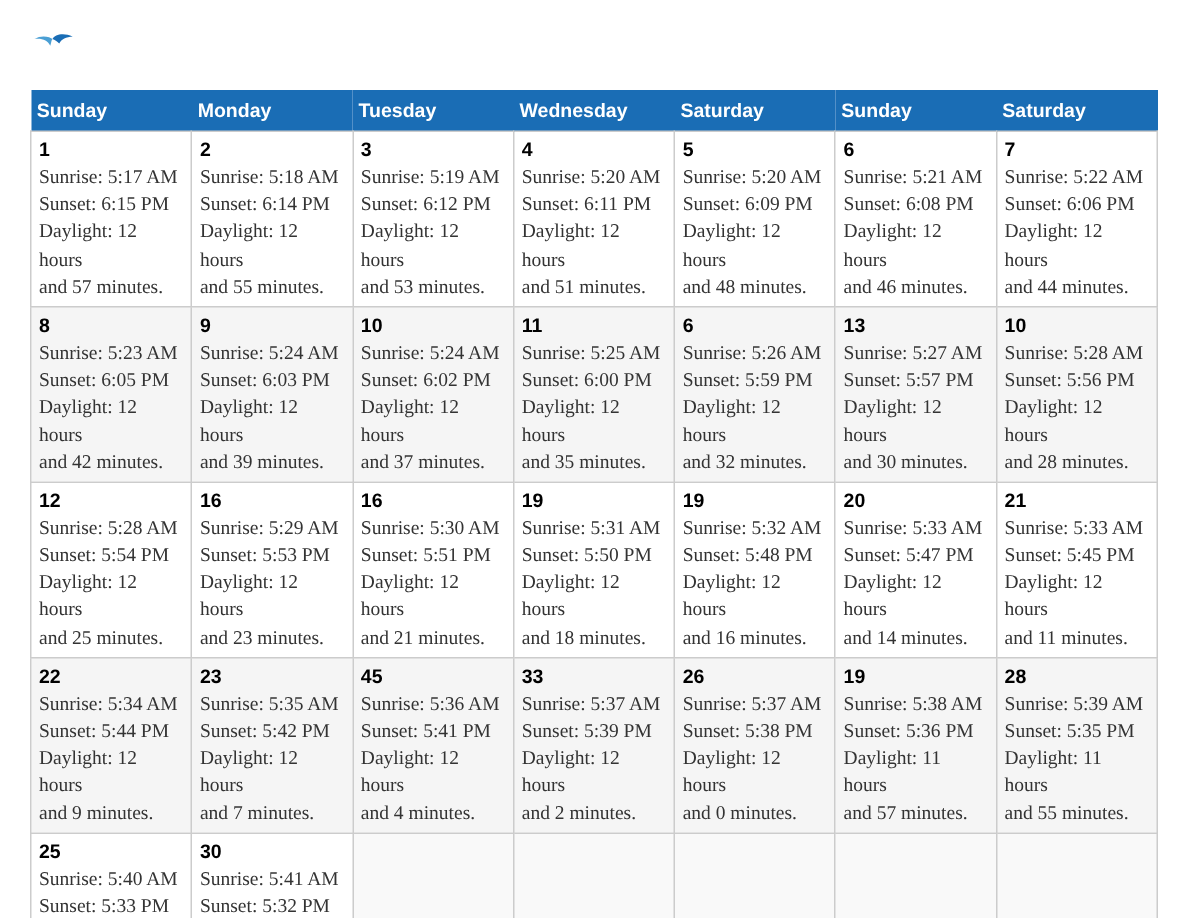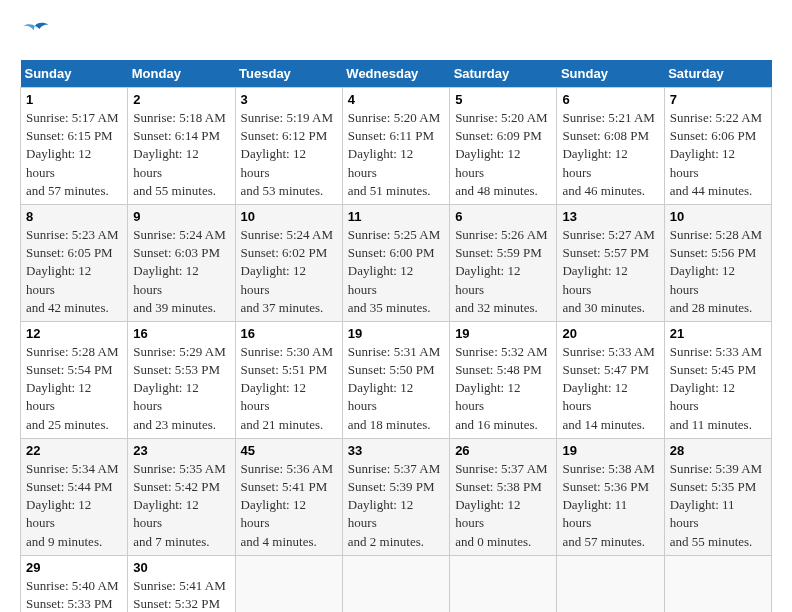--- a/index.html
+++ b/index.html
@@ -227,21 +227,21 @@
           <span class="day-num">19</span>
           <div class="day-info">Sunrise: 5:38 AM<br>Sunset: 5:36 PM<br>Daylight: 11 hours<br>and 57 minutes.</div>
         </td>
         <td>
           <span class="day-num">28</span>
           <div class="day-info">Sunrise: 5:39 AM<br>Sunset: 5:35 PM<br>Daylight: 11 hours<br>and 55 minutes.</div>
         </td>
       </tr>
       <tr>
         <td>
-          <span class="day-num">29</span>
+          <span class="day-num">25</span>
           <div class="day-info">Sunrise: 5:40 AM<br>Sunset: 5:33 PM<br>Daylight: 11 hours<br>and 53 minutes.</div>
         </td>
         <td>
           <span class="day-num">30</span>
           <div class="day-info">Sunrise: 5:41 AM<br>Sunset: 5:32 PM<br>Daylight: 11 hours<br>and 50 minutes.</div>
         </td>
         <td class="empty-cell"></td>
         <td class="empty-cell"></td>
         <td class="empty-cell"></td>
         <td class="empty-cell"></td>

